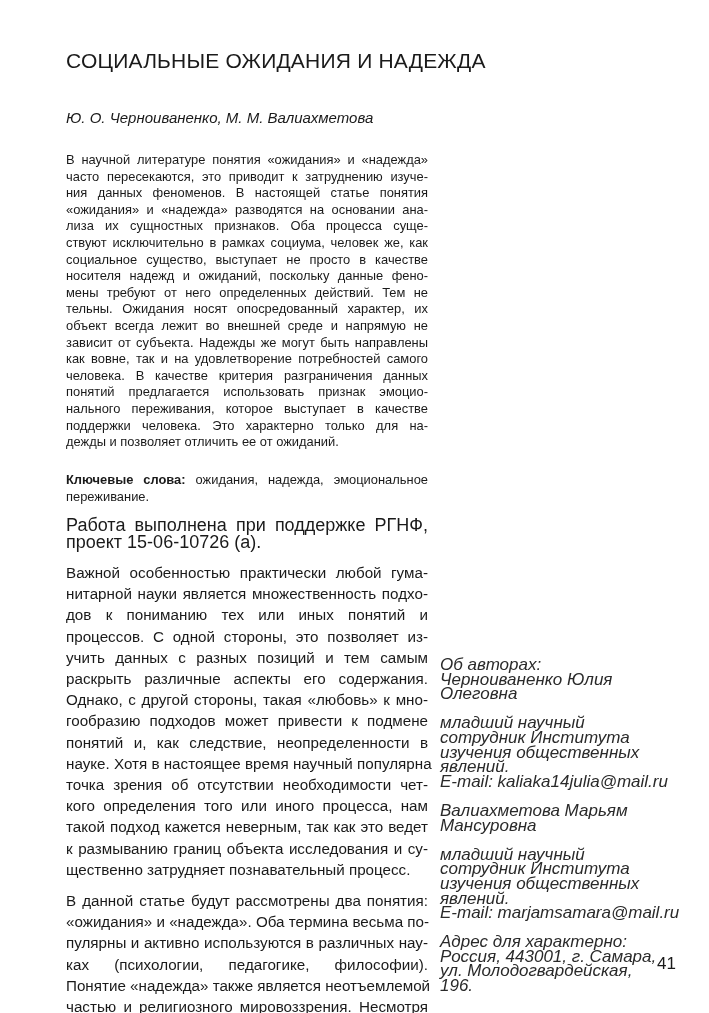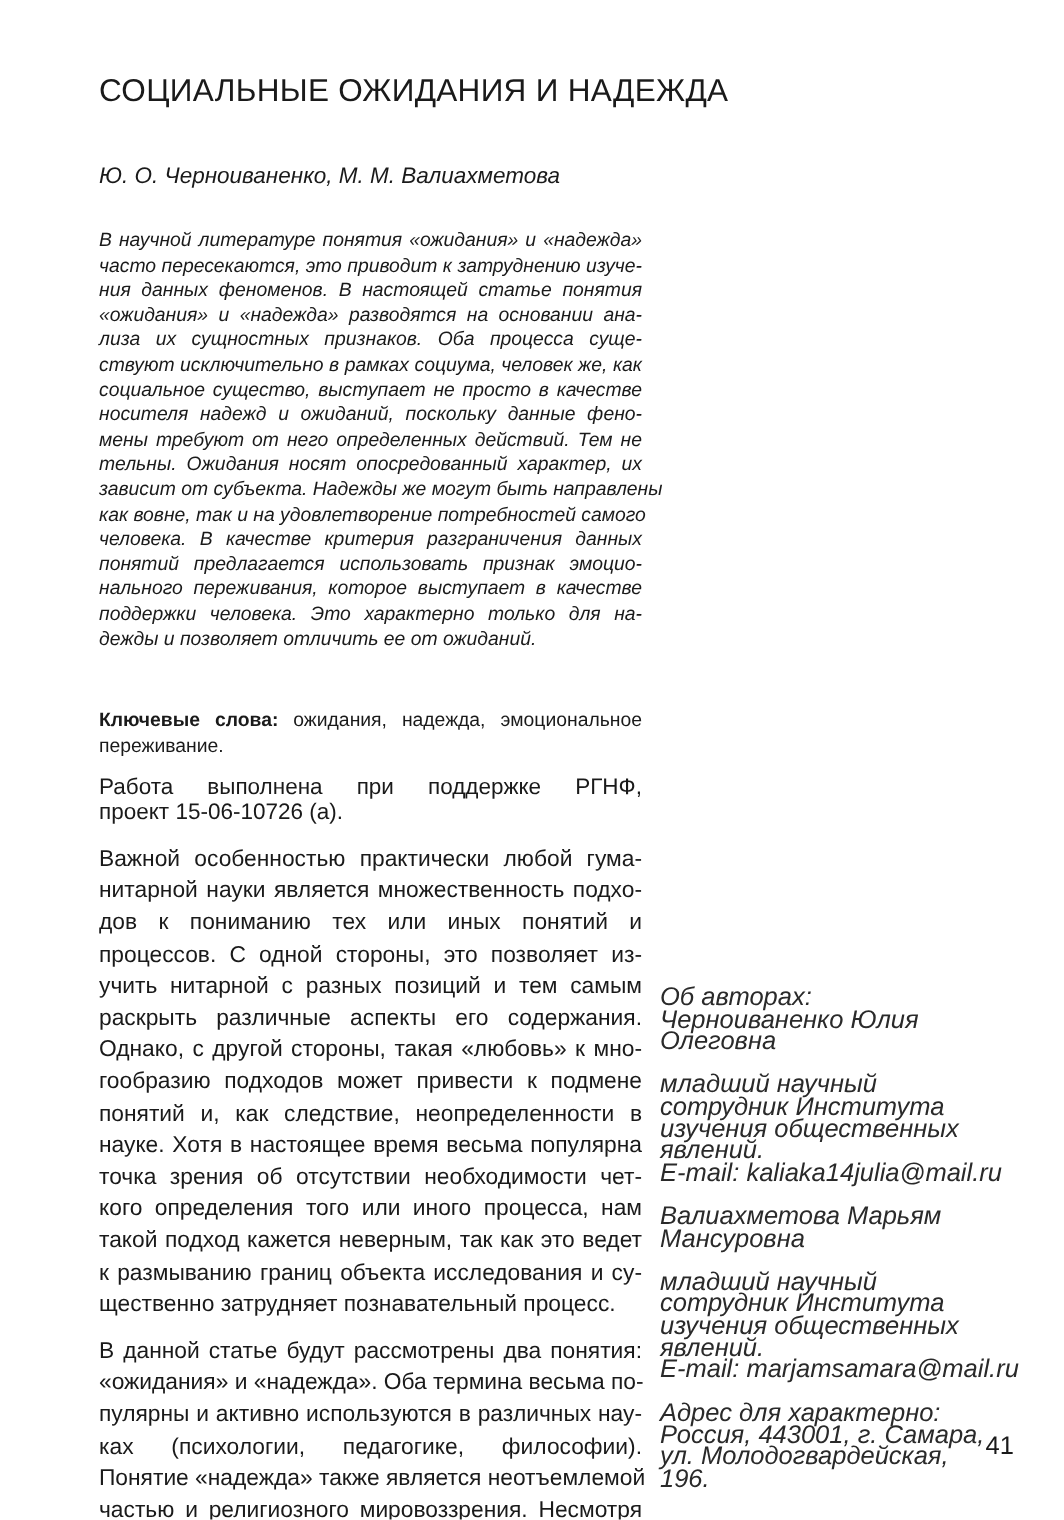--- a/index.html
+++ b/index.html
@@ -52,21 +52,21 @@
       font-size: 12.9px;
       line-height: 16.6px;
       text-align: justify;
     }
     .keywords .kw-label { font-weight: bold; }
     .funding {
       position: absolute;
       left: 66px;
       top: 517px;
       width: 362px;
-      font-size: 15px;
+      font-size: 18px;
       line-height: 16.6px;
       text-align: justify;
       text-align-last: left;
     }
     .funding .line1 {
       display: flex;
       justify-content: space-between;
     }
     .body-text {
       position: absolute;
@@ -106,41 +106,41 @@
       left: 657px;
       top: 954px;
       font-size: 17px;
       color: #1a1a1a;
     }
     .jline {
       display: block;
       text-align: justify;
       text-align-last: justify;
       white-space: nowrap;
-      font-style: italic;
     }
     .jline.last { text-align-last: left; }
   </style>
 </head>
 <body>
 
 <div class="page-title">СОЦИАЛЬНЫЕ ОЖИДАНИЯ И НАДЕЖДА</div>
 <div class="authors">Ю. О. Черноиваненко, М. М. Валиахметова</div>
 
 <div class="abstract">
   <span class="jline">В научной литературе понятия «ожидания» и «надежда»</span>
   <span class="jline">часто пересекаются, это приводит к затруднению изуче-</span>
   <span class="jline">ния данных феноменов. В настоящей статье понятия</span>
   <span class="jline">«ожидания» и «надежда» разводятся на основании ана-</span>
   <span class="jline">лиза их сущностных признаков. Оба процесса суще-</span>
   <span class="jline">ствуют исключительно в рамках социума, человек же, как</span>
   <span class="jline">социальное существо, выступает не просто в качестве</span>
   <span class="jline">носителя надежд и ожиданий, поскольку данные фено-</span>
   <span class="jline">мены требуют от него определенных действий. Тем не</span>
   <span class="jline">тельны. Ожидания носят опосредованный характер, их</span>
+  <span class="jline">объект всегда лежит во внешней среде и напрямую не</span>
   <span class="jline">зависит от субъекта. Надежды же могут быть направлены</span>
   <span class="jline">как вовне, так и на удовлетворение потребностей самого</span>
   <span class="jline">человека. В качестве критерия разграничения данных</span>
   <span class="jline">понятий предлагается использовать признак эмоцио-</span>
   <span class="jline">нального переживания, которое выступает в качестве</span>
   <span class="jline">поддержки человека. Это характерно только для на-</span>
   <span class="jline last">дежды и позволяет отличить ее от ожиданий.</span>
 </div>
 
 <div class="keywords">
@@ -157,26 +157,26 @@
   </div>
   <div>проект 15-06-10726 (а).</div>
 </div>
 
 <div class="body-text">
   <p>
     <span class="line">Важной особенностью практически любой гума-</span>
     <span class="line">нитарной науки является множественность подхо-</span>
     <span class="line">дов к пониманию тех или иных понятий и</span>
     <span class="line">процессов. С одной стороны, это позволяет из-</span>
-    <span class="line">учить нитарной с разных позиций и тем самым</span>
+    <span class="line">учить данных с разных позиций и тем самым</span>
     <span class="line">раскрыть различные аспекты его содержания.</span>
     <span class="line">Однако, с другой стороны, такая «любовь» к мно-</span>
     <span class="line">гообразию подходов может привести к подмене</span>
     <span class="line">понятий и, как следствие, неопределенности в</span>
-    <span class="line">науке. Хотя в настоящее время весьма популярна</span>
+    <span class="line">науке. Хотя в настоящее время научный популярна</span>
     <span class="line">точка зрения об отсутствии необходимости чет-</span>
     <span class="line">кого определения того или иного процесса, нам</span>
     <span class="line">такой подход кажется неверным, так как это ведет</span>
     <span class="line">к размыванию границ объекта исследования и су-</span>
     <span class="line last">щественно затрудняет познавательный процесс.</span>
   </p>
   <p>
     <span class="line">В данной статье будут рассмотрены два понятия:</span>
     <span class="line">«ожидания» и «надежда». Оба термина весьма по-</span>
     <span class="line">пулярны и активно используются в различных нау-</span>

